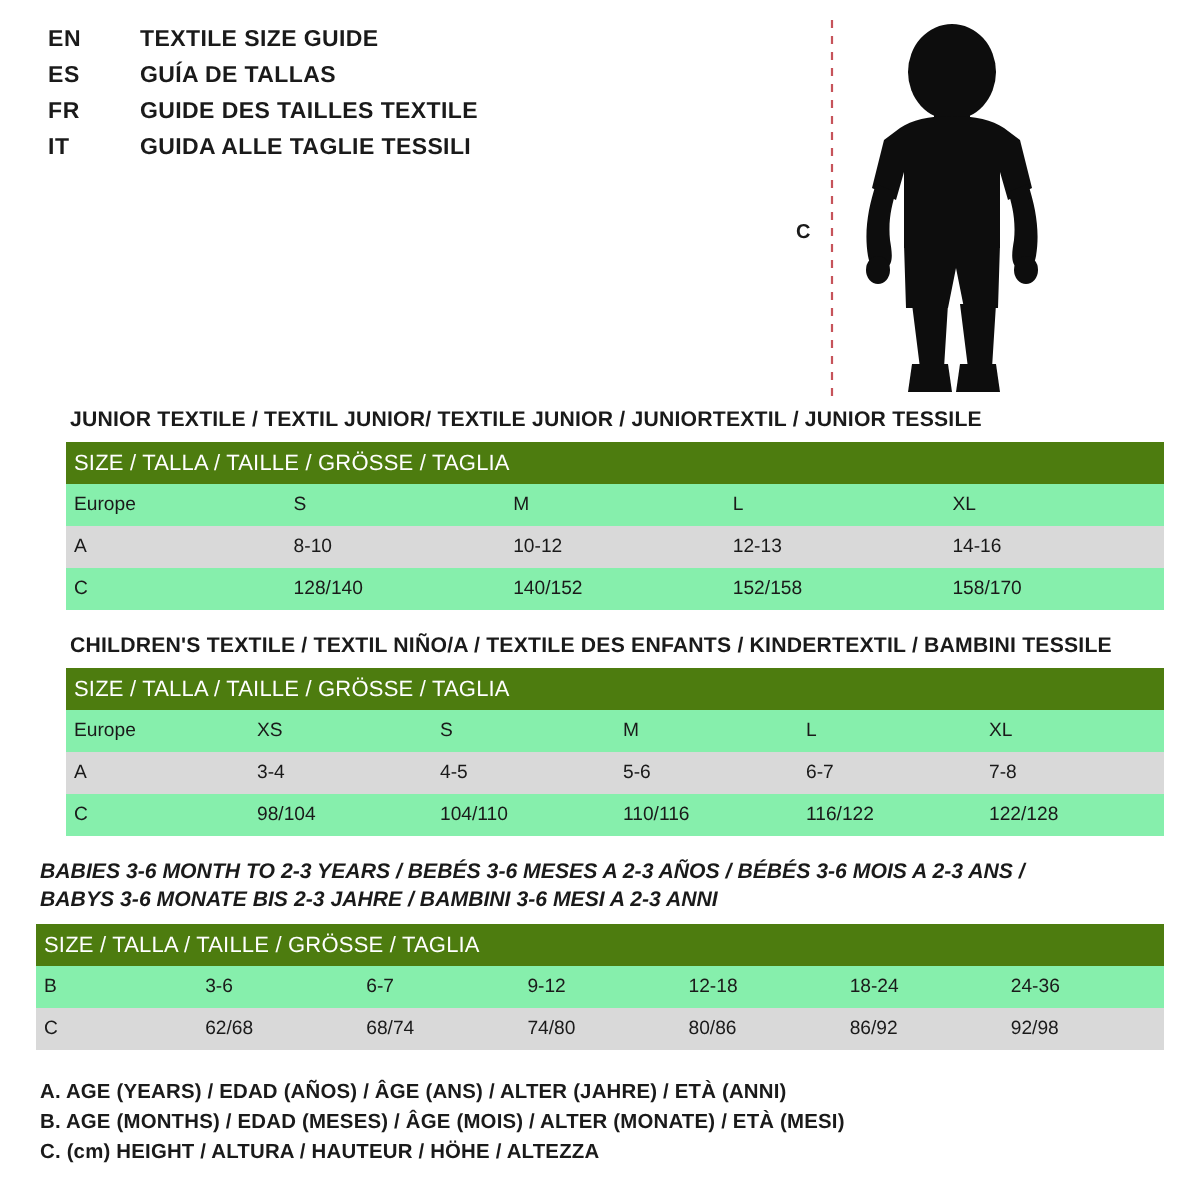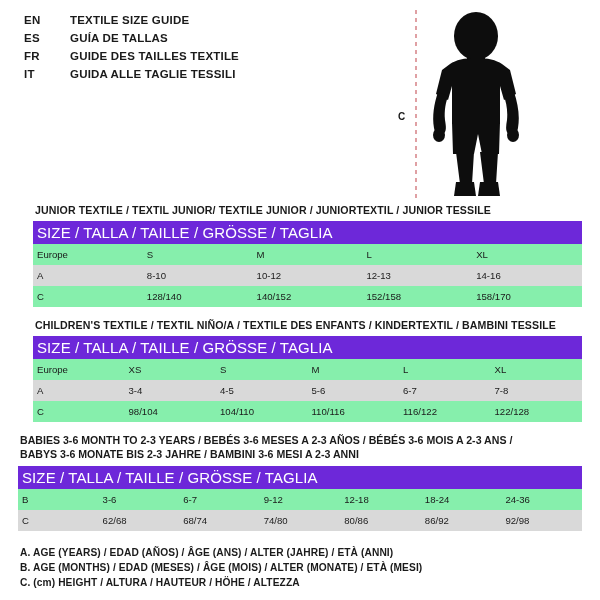--- a/index.html
+++ b/index.html
@@ -75,42 +75,43 @@
     border-collapse: collapse;
     font-size: 9.6px;
     table-layout: fixed;
   }
   table.size-table td {
     padding: 3px 2px 3px 4px;
     vertical-align: middle;
     height: 15px;
   }
   tr.head-row td {
-    background: #6d28d9;
+    background: #4d7c0f;
     color: #ffffff;
     font-weight: normal;
-    font-size: 15px;
+    font-size: 11px;
     letter-spacing: 0.1px;
   }
   tr.shade-row td {
     background: #d9d9d9;
   }
   tr.plain-row td {
     background: #86efac;
   }
   td.label-col {
     width: 88px;
   }
 
   
   .babies-heading {
     font-size: 10.6px;
     font-weight: bold;
     margin: 12px 0 5px 2px;
     line-height: 13.5px;
+    font-style: italic;
   }
 
   
   .legend {
     margin-top: 14px;
     margin-left: 2px;
   }
   .legend div {
     font-size: 10.2px;
     font-weight: bold;

